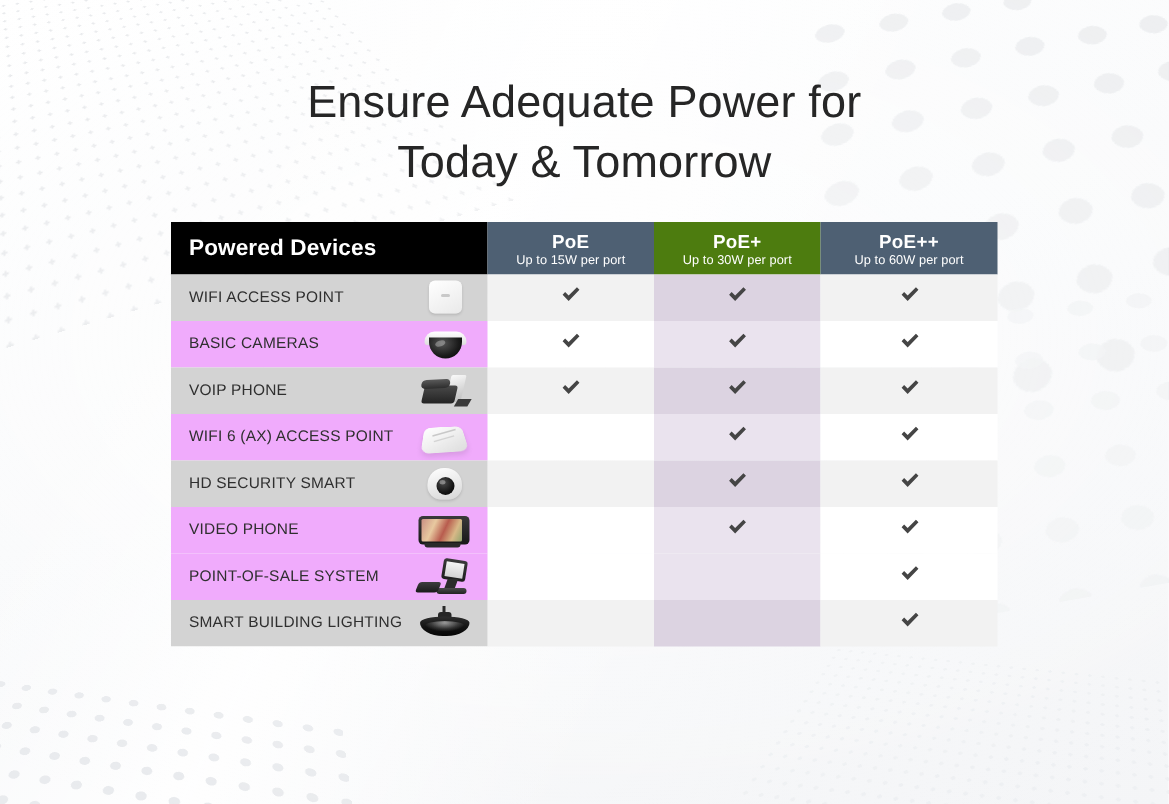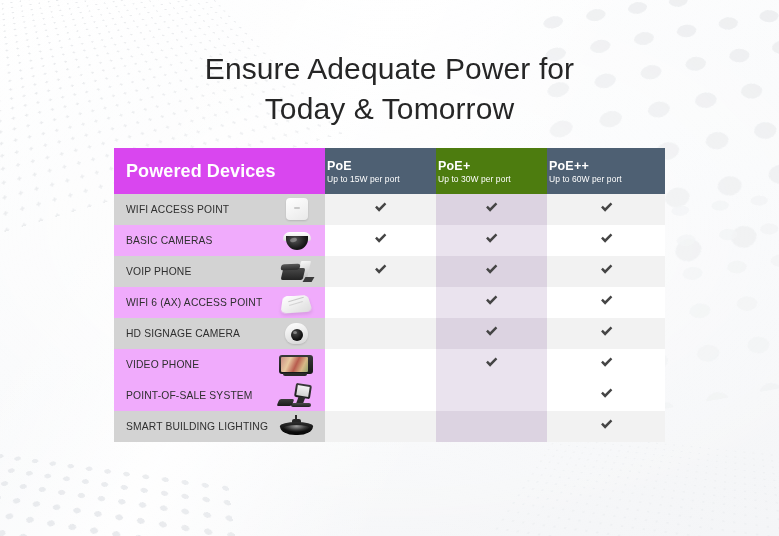--- a/index.html
+++ b/index.html
@@ -81,33 +81,33 @@
   table#poe-table { border-collapse:separate; border-spacing:0; width:551px; table-layout:fixed; }
 
   col.c-dev  { width:211px; }
   col.c-poe  { width:111px; }
   col.c-poep { width:111px; }
   col.c-poepp{ width:118px; }
 
   
   thead th { padding:0; vertical-align:middle; }
   .th-dev {
-    background:#d946ef;
+    background:#000000;
     color:#ffffff;
-    height:46px;
+    height:35px;
     text-align:left;
     padding-left:12px !important;
-    font-size:18px;
+    font-size:15px;
     font-weight:bold;
     letter-spacing:.1px;
   }
   .th-col {
     height:22px;
     color:#ffffff;
-    text-align:left;
+    text-align:center;
     line-height:1.06;
     padding:3px 2px 2px !important;
   }
   .th-col.dark { background:#4e6073; }
   .th-col.purple { background:#4d7c0f; }
   .th-name { display:block; font-size:12.5px; font-weight:bold; letter-spacing:.2px; }
   .th-sub  { display:block; font-size:8.5px; font-weight:normal; margin-top:1px; letter-spacing:.05px; }
 
   
   tbody td { padding:0; height:31px; vertical-align:middle; }
@@ -305,21 +305,21 @@
           <td class="mark-cell poeplus"><span class="check"><svg viewBox="0 0 16 16" width="15" height="15" aria-hidden="true">
                 <path d="M2.2 8.0 L4.0 6.1 L6.5 8.6 L12.4 2.6 L14.2 4.5 L6.5 12.4 Z" fill="#454545"></path>
               </svg></span></td>
           <td class="mark-cell"><span class="check"><svg viewBox="0 0 16 16" width="15" height="15" aria-hidden="true">
                 <path d="M2.2 8.0 L4.0 6.1 L6.5 8.6 L12.4 2.6 L14.2 4.5 L6.5 12.4 Z" fill="#454545"></path>
               </svg></span></td>
         </tr>
         <tr>
           <td class="dev-cell">
             <div class="dev-inner">
-              <span class="dev-label">HD SIGNAGE CAMERA</span>
+              <span class="dev-label">HD SECURITY SMART</span>
               <span class="dev-icon">
                 <div class="ic-tc-body"></div>
                 <div class="ic-tc-lens"></div>
                 <div class="ic-tc-gl"></div>
               </span>
             </div>
           </td>
           <td class="mark-cell"></td>
           <td class="mark-cell poeplus"><span class="check"><svg viewBox="0 0 16 16" width="15" height="15" aria-hidden="true">
                 <path d="M2.2 8.0 L4.0 6.1 L6.5 8.6 L12.4 2.6 L14.2 4.5 L6.5 12.4 Z" fill="#454545"></path>

